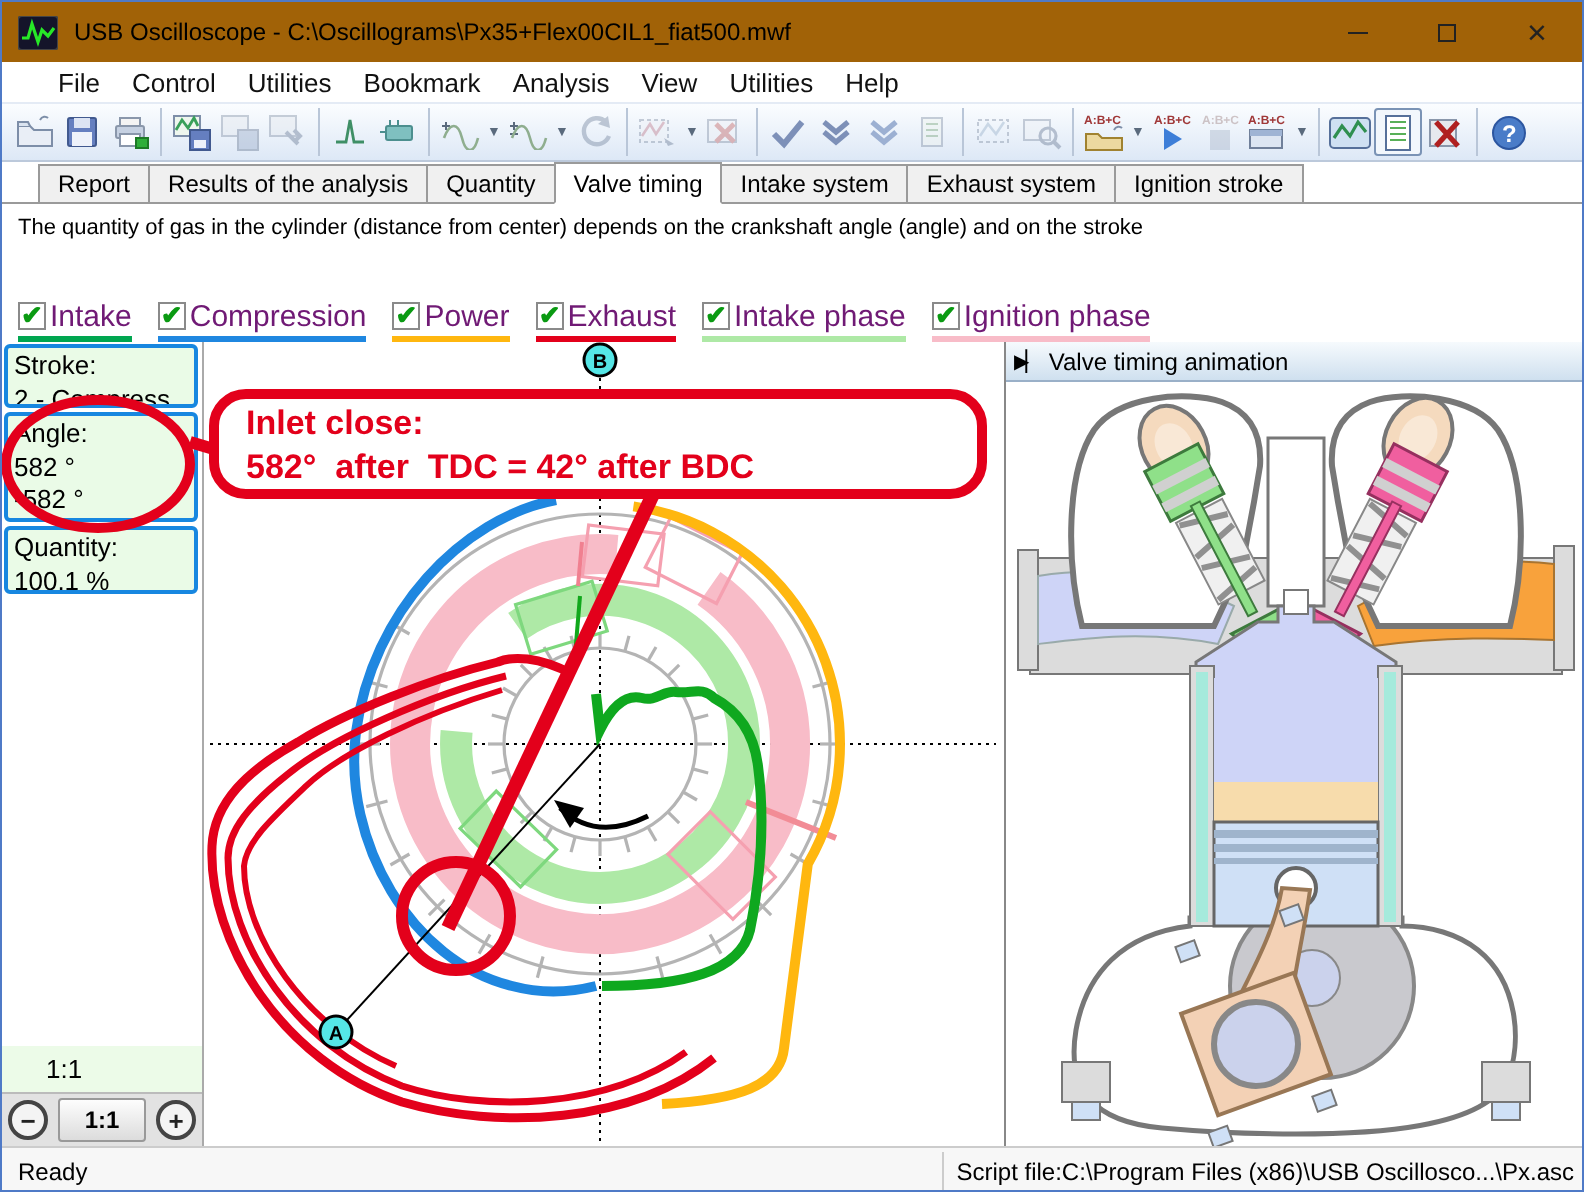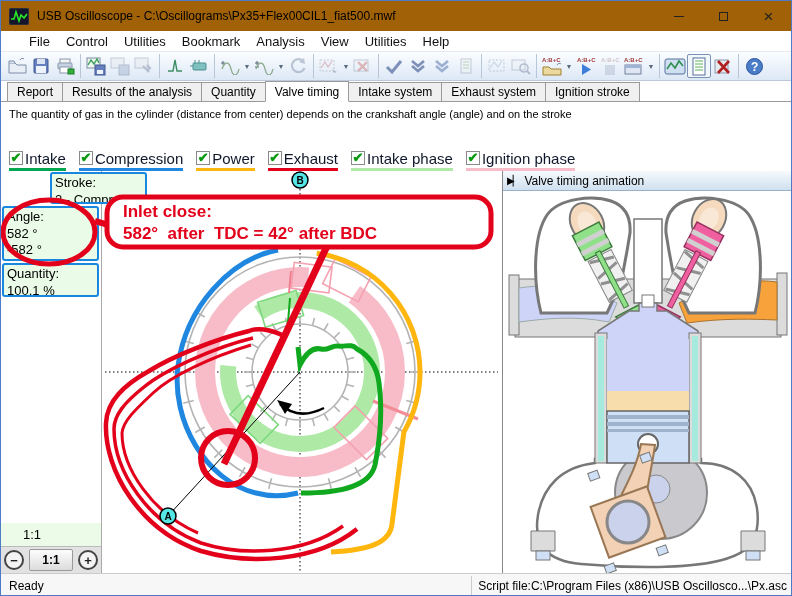--- a/index.html
+++ b/index.html
@@ -17,30 +17,30 @@
   .menuitem{font-size:13px;color:#111;padding:1px 8px;}
   
   #toolbar{position:absolute;left:0;top:50px;width:100%;height:30px;background:linear-gradient(#fbfdff,#dde8f6);border-top:1px solid #e4ebf5;border-bottom:1px solid #bcc9db;display:flex;align-items:center;padding-left:4px;}
   .tbi{width:24px;height:24px;display:flex;align-items:center;justify-content:center;position:relative;}
   .tbi svg{display:block;}
   .dis{opacity:.45;}
   .dd{font-size:7px;color:#5a6a7d;width:10px;text-align:center;}
   .sep{width:1px;height:24px;background:#b9c6d8;margin:0 3px;}
   .pressed{border:1px solid #7a93b5;background:#f2f7fc;border-radius:2px;}
   
-  #tabbar{position:absolute;left:0;top:80px;width:100%;height:21px;background:#fff;border-bottom:1px solid #9a9a9a;display:flex;align-items:flex-end;padding-left:6px;}
+  #tabbar{position:absolute;left:0;top:80px;width:100%;height:21px;background:#fff;border-bottom:1px solid #9a9a9a;display:flex;align-items:flex-end;padding-left:18px;}
   .tab{font-size:12px;color:#000;background:#f0f0f0;border:1px solid #9a9a9a;border-bottom:none;padding:2px 9px 3px 9px;margin-right:-1px;height:19px;}
   .tab.active{background:#fff;height:21px;position:relative;z-index:2;padding-top:3px;border-bottom:1px solid #fff;margin-bottom:-1px;}
   
   #desc{position:absolute;left:0;top:101px;width:100%;height:47px;padding:5px 6px 0 8px;font-size:11px;color:#000;line-height:1.35;}
   
   #legend{position:absolute;left:0;top:148px;width:100%;height:22px;display:flex;align-items:center;padding-left:8px;}
   .leg{position:relative;display:flex;align-items:center;margin-right:13px;padding-bottom:4px;}
   .cb{width:14px;height:14px;background:#fff;border:1px solid #8a8a8a;color:#0a9a12;font-size:13px;font-weight:bold;line-height:12px;text-align:center;margin-right:2px;}
-  .leg .lbl{font-size:15px;color:#0f172a;}
+  .leg .lbl{font-size:15px;color:#701a75;}
   .leg .ul{position:absolute;left:0;bottom:0;width:100%;height:3px;}
   
   #main{position:absolute;left:0;top:170px;width:792px;height:402px;background:#fff;}
   #leftpanel{position:absolute;left:0;top:0;width:101px;height:402px;background:#fff;border-right:1px solid #aaa;z-index:1;}
   .robox{position:absolute;left:1px;width:97px;background:#eafbe7;border:2px solid #1787e0;border-radius:3px;padding:1px 3px;font-size:13px;color:#000;line-height:1.28;overflow:hidden;white-space:nowrap;}
   #scalelabel{position:absolute;left:0;top:352px;width:100px;height:23px;background:#ecfbe8;font-size:13px;color:#000;padding:4px 0 0 22px;}
   #zoombar{position:absolute;left:0;top:375px;width:100px;height:27px;background:#e2e2e2;border-top:1px solid #bbb;display:flex;align-items:center;justify-content:space-between;padding:0 3px;}
   .zbtn{width:20px;height:20px;border:2px solid #444;border-radius:50%;background:#f4f4f4;display:flex;align-items:center;justify-content:center;font-size:13px;font-weight:bold;color:#222;line-height:1;}
   #zreset{width:44px;height:22px;background:linear-gradient(#fdfdfd,#dcdcdc);border:1px solid #999;border-radius:2px;font-size:12px;font-weight:bold;text-align:center;line-height:20px;color:#000;}
   #chart{position:absolute;left:0;top:0;z-index:2;pointer-events:none;}
@@ -316,21 +316,21 @@
     <span class="leg">
         <span class="cb">✔</span>
         <span class="lbl">Ignition phase</span>
         <span class="ul" style="background: rgb(248, 188, 200);"></span>
       </span>
   </div>
 
   <div id="main">
 
     <div id="leftpanel">
-      <div class="robox" style="top:1px;height:32px;margin-left:48px;">
+      <div class="robox" style="top:1px;height:32px;">
         <div>Stroke:</div>
         <div>2 - Compress</div>
       </div>
       <div class="robox" style="top:35px;height:55px;">
         <div>Angle:</div>
         <div>582 °</div>
         <div>-582 °</div>
       </div>
       <div class="robox" style="top:92px;height:34px;">
         <div>Quantity:</div>

